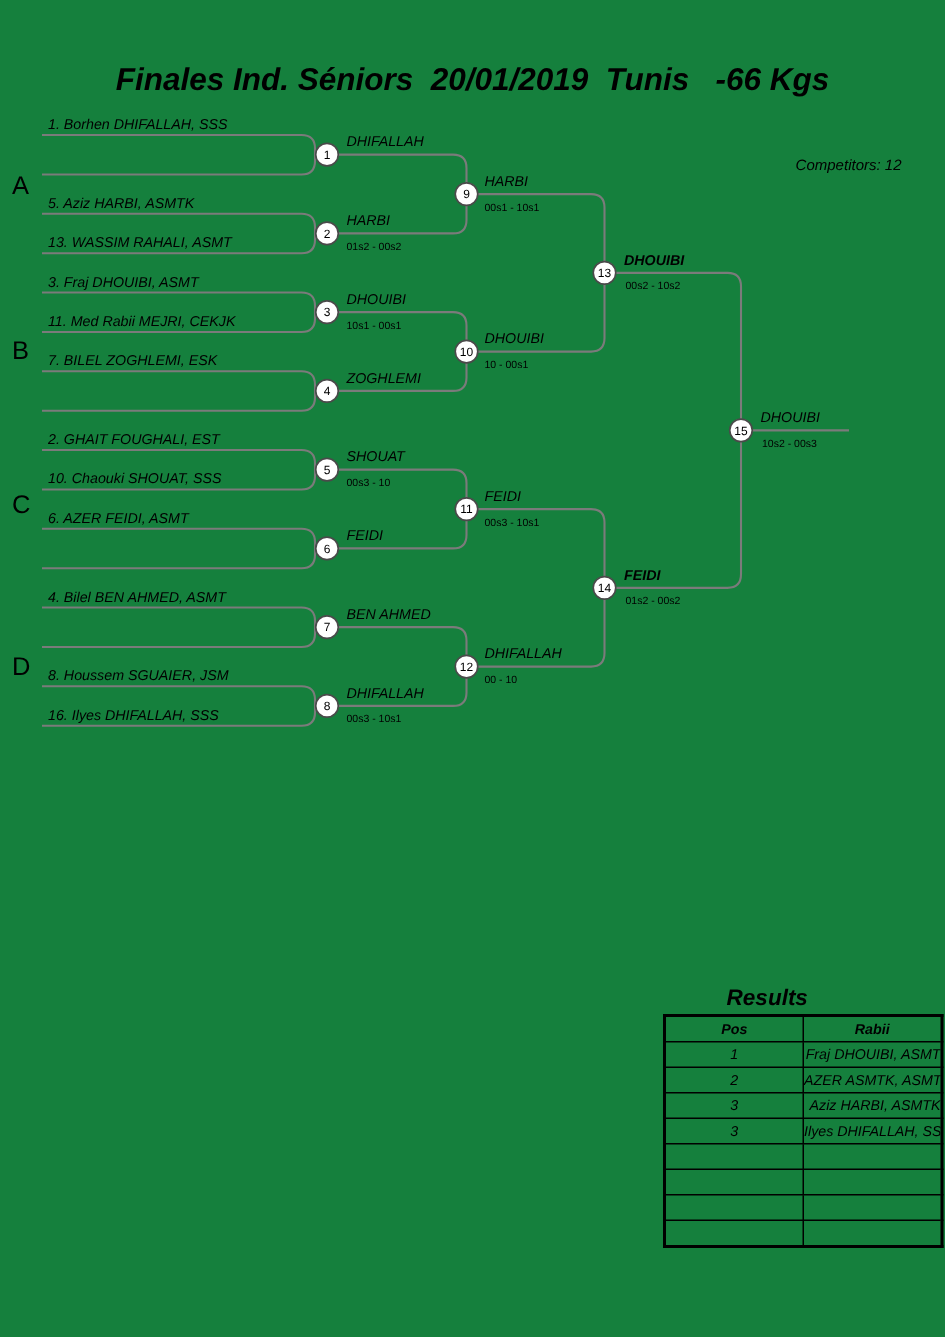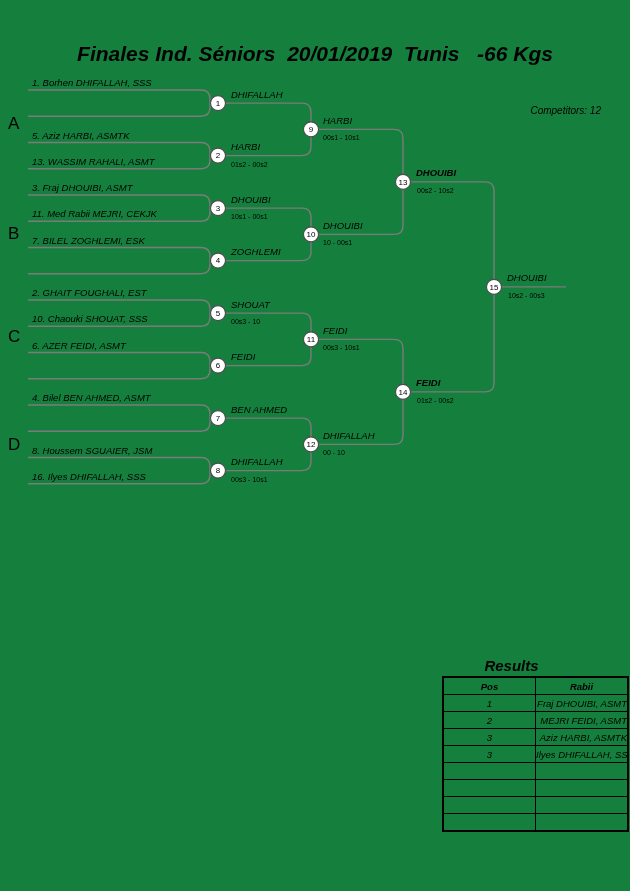--- a/index.html
+++ b/index.html
@@ -163,21 +163,21 @@
         <th>Rabii</th>
       </tr>
     </thead>
     <tbody>
       <tr>
         <td class="pos">1</td>
         <td class="name">Fraj DHOUIBI, ASMT</td>
       </tr>
       <tr>
         <td class="pos">2</td>
-        <td class="name">MEJRI FEIDI, ASMT</td>
+        <td class="name">AZER ASMTK, ASMT</td>
       </tr>
       <tr>
         <td class="pos">3</td>
         <td class="name">Aziz HARBI, ASMTK</td>
       </tr>
       <tr>
         <td class="pos">3</td>
         <td class="name">Ilyes DHIFALLAH, SSS</td>
       </tr>
       <tr>

